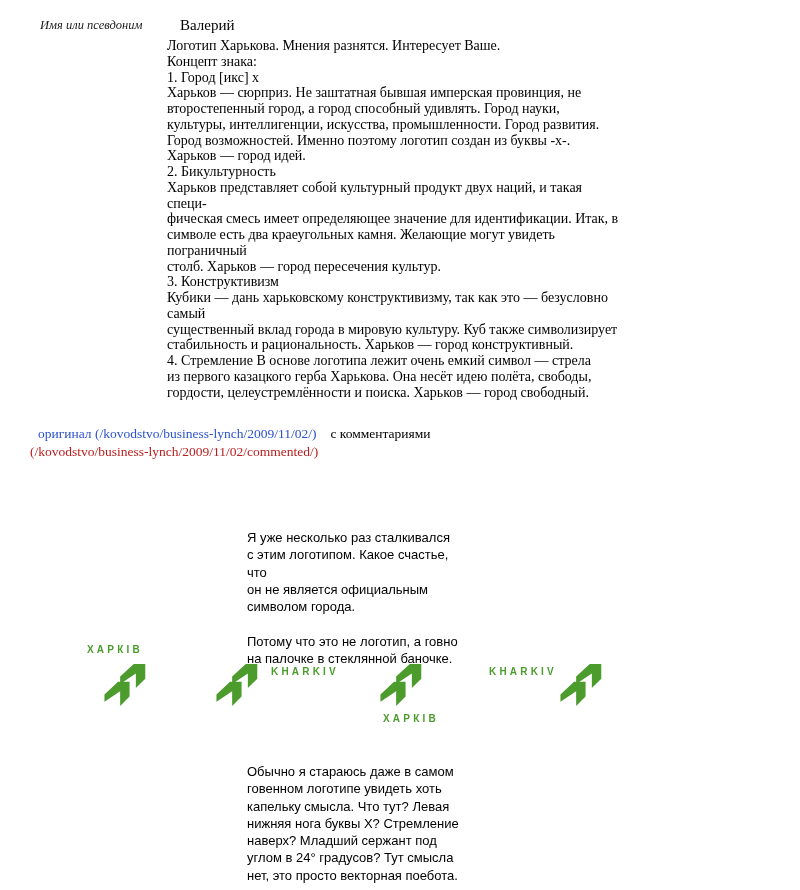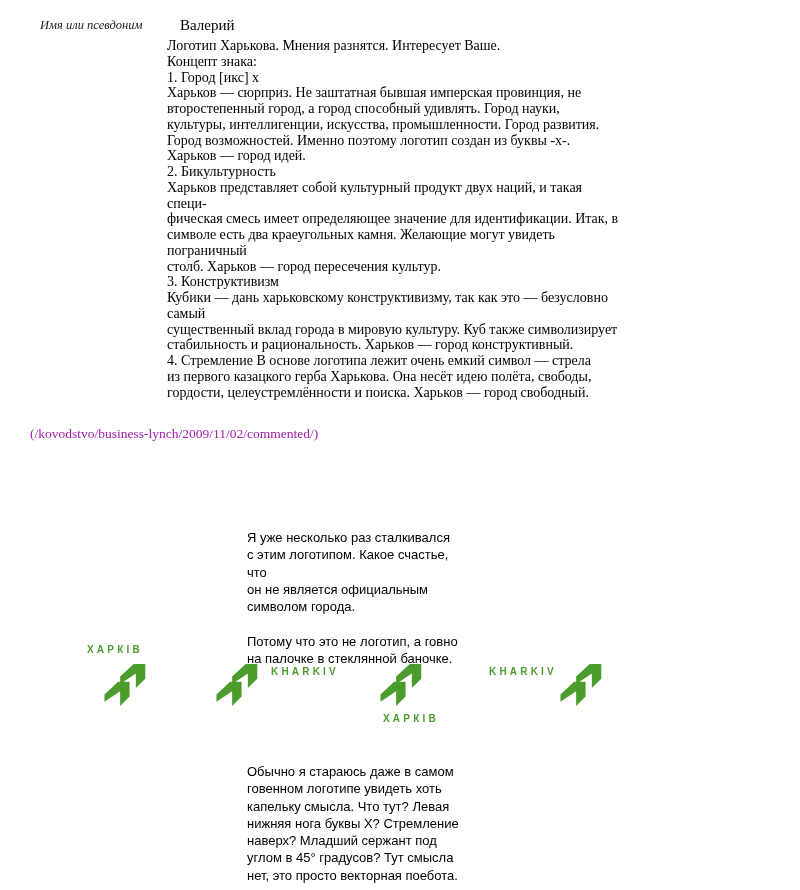--- a/index.html
+++ b/index.html
@@ -24,21 +24,21 @@
   
   #reviewer { position:absolute; left:677px; top:16px; width:120px;margin-left:31px; }
   #reviewer-photo { width:59px; height:59px; display:block; }
   #reviewed-label { font-weight:bold; font-size:13px; line-height:14px; margin-top:4px; }
   .rev-link { display:block; font-size:13px; line-height:13.8px; color:#2b52cc; text-decoration:none; }
   
   #links { position:absolute; left:30px; top:425px; font-size:13.5px; line-height:17.5px; }
   #links .line1 { padding-left:8px; }
   #original-link { color:#2b52cc; text-decoration:none; }
   #commented-label { margin-left:14px; color:#000; }
-  #commented-url { color:#a21caf; }
+  #commented-url { color:#b91c1c; }
   
   .review {
     position:absolute; left:247px; width:222px;
     font-family:"Liberation Sans", sans-serif; font-size:13px; line-height:17.3px;
     white-space:pre-line;
   }
   #review-1 { top:505px;margin-top:24px; }
   #review-2 { top:763px; }
   
   .logo-label {
@@ -102,20 +102,23 @@
       <ellipse cx="36" cy="27" rx="2.4" ry="1.6" fill="#2e2e2e"></ellipse>
       <path d="M22,40 Q29,45 37,40 L37,48 Q29,54 22,48 Z" fill="#4a443e"></path>
       <rect y="50" width="59" height="9" fill="#0b0b0b"></rect>
     </svg>
     <div id="reviewed-label">рецензировал</div>
     <a class="rev-link" href="#">Желающие Лебедев</a>
     <a class="rev-link" href="#">(tema://www.tema.ru/)</a>
   </div>
 
   <div id="links">
+    <div class="line1">
+      <a id="original-link" href="#">оригинал (/kovodstvo/business-lynch/2009/11/02/)</a><span id="commented-label">с комментариями</span>
+    </div>
     <div id="commented-url">(/kovodstvo/business-lynch/2009/11/02/commented/)</div>
   </div>
 
   <div class="review" id="review-1">Я уже несколько раз сталкивался
 с этим логотипом. Какое счастье, что
 он не является официальным
 символом города.
 
 Потому что это не логотип, а говно
 на палочке в стеклянной баночке.</div>
@@ -142,16 +145,16 @@
   <svg class="logo-mark" id="logo-mark-4" width="48" height="45" viewBox="0 0 45 43" aria-hidden="true">
     <path transform="translate(15,0)" d="M0 13 L13 1 L24 1 L24 15 L15 24 L15 10 L0 20 Z" fill="#4c9c2d"></path>
     <path transform="translate(0,17)" d="M0 13 L13 1 L24 1 L24 15 L15 24 L15 10 L0 20 Z" fill="#4c9c2d"></path>
   </svg>
 
   <div class="review" id="review-2">Обычно я стараюсь даже в самом
 говенном логотипе увидеть хоть
 капельку смысла. Что тут? Левая
 нижняя нога буквы Х? Стремление
 наверх? Младший сержант под
-углом в 45° градусов? Тут смысла
+углом в 24° градусов? Тут смысла
 нет, это просто векторная поебота.</div>
 
 </div>
 
 </body></html>

